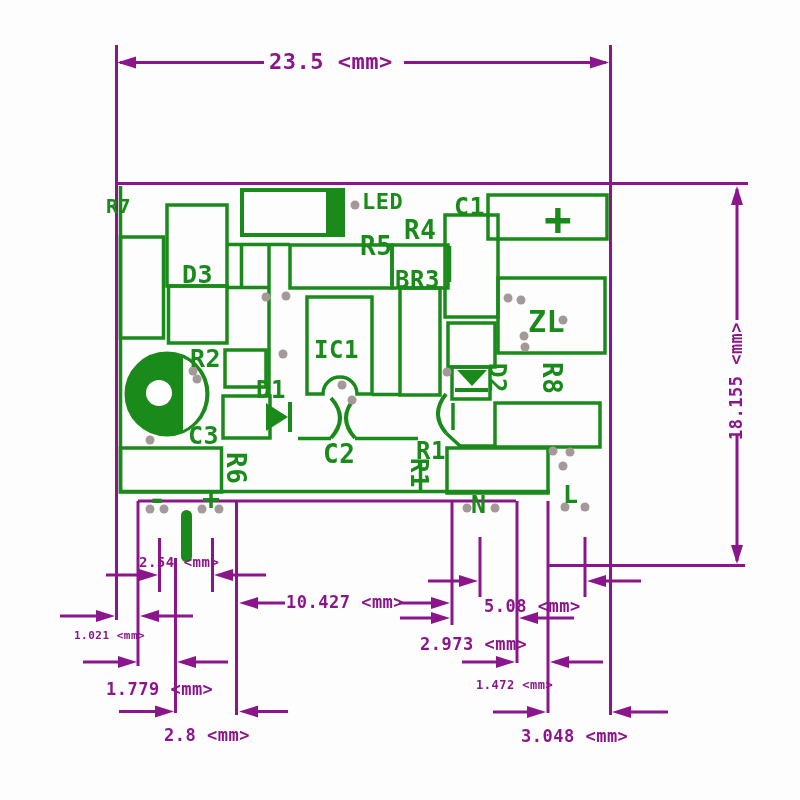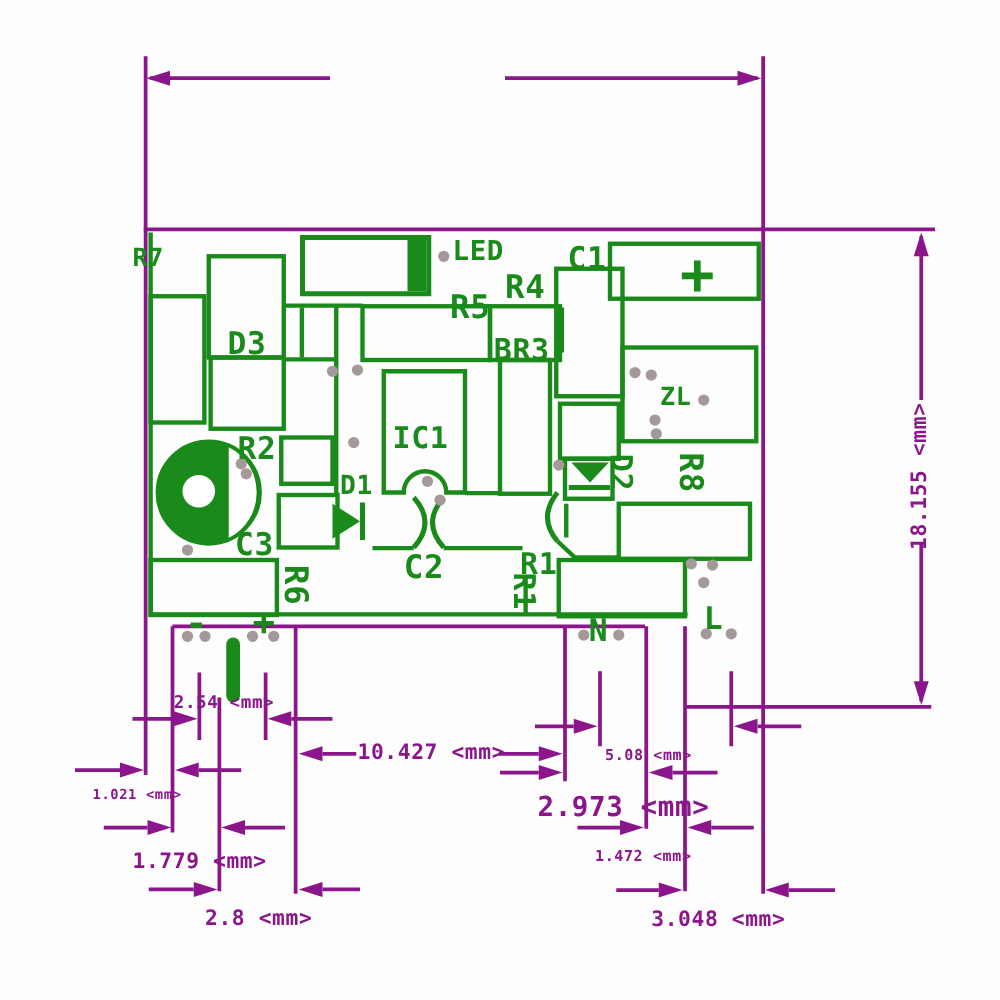--- a/index.html
+++ b/index.html
@@ -169,46 +169,47 @@
         <circle cx="495" cy="508" r="4.5"></circle>
       <circle cx="565" cy="507" r="4.5"></circle>
         <circle cx="585" cy="507" r="4.5"></circle>
     </g>
   </svg>
 
   <div class="lbl g" style="left:106px;top:196px;font-size:20px">R7</div>
   <div class="lbl g" style="left:182px;top:262px;font-size:25px">D3</div>
   <div class="lbl g" style="left:190px;top:346px;font-size:25px">R2</div>
   <div class="lbl g" style="left:188px;top:423px;font-size:25px">C3</div>
-  <div class="lbl g" style="left:272px;top:378px;font-size:21px">D1</div>
+  <div class="lbl g" style="left:256px;top:378px;font-size:24px">D1</div>
   <div class="lbl g" style="left:314px;top:338px;font-size:24px">IC1</div>
   <div class="lbl g" style="left:323px;top:441px;font-size:26px">C2</div>
   <div class="lbl g" style="left:416px;top:439px;font-size:24px">R1</div>
   <div class="lbl g" style="left:362px;top:191px;font-size:22px">LED</div>
   <div class="lbl g" style="left:360px;top:233px;font-size:26px">R5</div>
   <div class="lbl g" style="left:404px;top:217px;font-size:26px">R4</div>
   <div class="lbl g" style="left:454px;top:194px;font-size:25px">C1</div>
   <div class="lbl g" style="left:395px;top:268px;font-size:24px">BR3</div>
-  <div class="lbl g" style="left:528px;top:307px;font-size:20px">ZL</div>
+  <div class="lbl g" style="left:528px;top:307px;font-size:30px">ZL</div>
   <div class="lbl g" style="left:471px;top:492px;font-size:25px">N</div>
   <div class="lbl g" style="left:563px;top:482px;font-size:25px">L</div>
 
   <div class="lbl g rot90" style="left:249px;top:452px;font-size:26px">R6</div>
   <div class="lbl g rot90" style="left:509px;top:363px;font-size:24px">D2</div>
   <div class="lbl g rot90" style="left:565px;top:362px;font-size:26px">R8</div>
   <div class="lbl g rot90" style="left:431px;top:458px;font-size:24px">R1</div>
 
   <div class="lbl g" style="left:544px;top:196px;font-size:46px">+</div>
   <div class="lbl g" style="left:202px;top:484px;font-size:30px">+</div>
   <div class="lbl g" style="left:148px;top:485px;font-size:30px">-</div>
 
+  <div class="lbl p" style="left:269px;top:51px;font-size:22px">23.5 &lt;mm&gt;</div>
   <div class="lbl p rotn90" style="left:728px;top:440px;font-size:17px">18.155 &lt;mm&gt;</div>
   <div class="lbl p" style="left:139px;top:555px;font-size:14px">2.54 &lt;mm&gt;</div>
   <div class="lbl p" style="left:286px;top:594px;font-size:17px">10.427 &lt;mm&gt;</div>
   <div class="lbl p" style="left:74px;top:630px;font-size:11px">1.021 &lt;mm&gt;</div>
-  <div class="lbl p" style="left:430px;top:636px;font-size:22px">2.973 &lt;mm&gt;</div>
+  <div class="lbl p" style="left:420px;top:636px;font-size:17px">2.973 &lt;mm&gt;</div>
   <div class="lbl p" style="left:106px;top:681px;font-size:17px">1.779 &lt;mm&gt;</div>
   <div class="lbl p" style="left:476px;top:679px;font-size:12px">1.472 &lt;mm&gt;</div>
   <div class="lbl p" style="left:164px;top:727px;font-size:17px">2.8 &lt;mm&gt;</div>
   <div class="lbl p" style="left:521px;top:728px;font-size:17px">3.048 &lt;mm&gt;</div>
-  <div class="lbl p" style="left:484px;top:598px;font-size:12px">5.08 &lt;mm&gt;</div>
+  <div class="lbl p" style="left:484px;top:598px;font-size:17px">5.08 &lt;mm&gt;</div>
 
 </div>
 
 </body></html>

